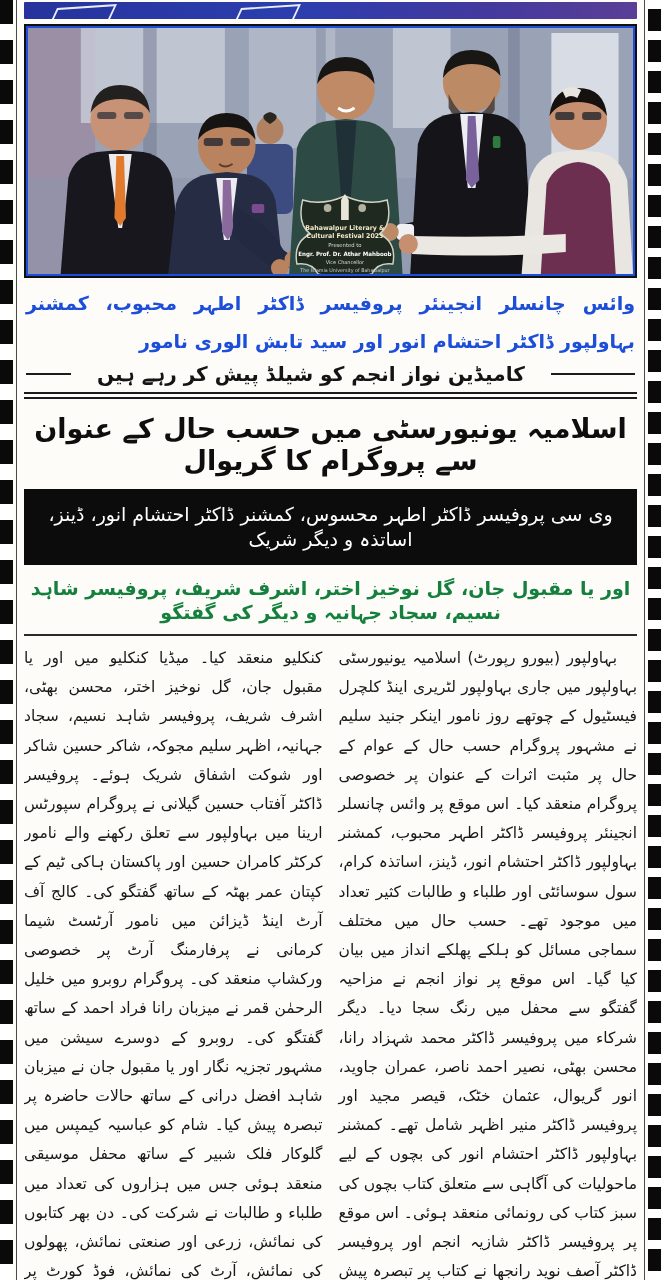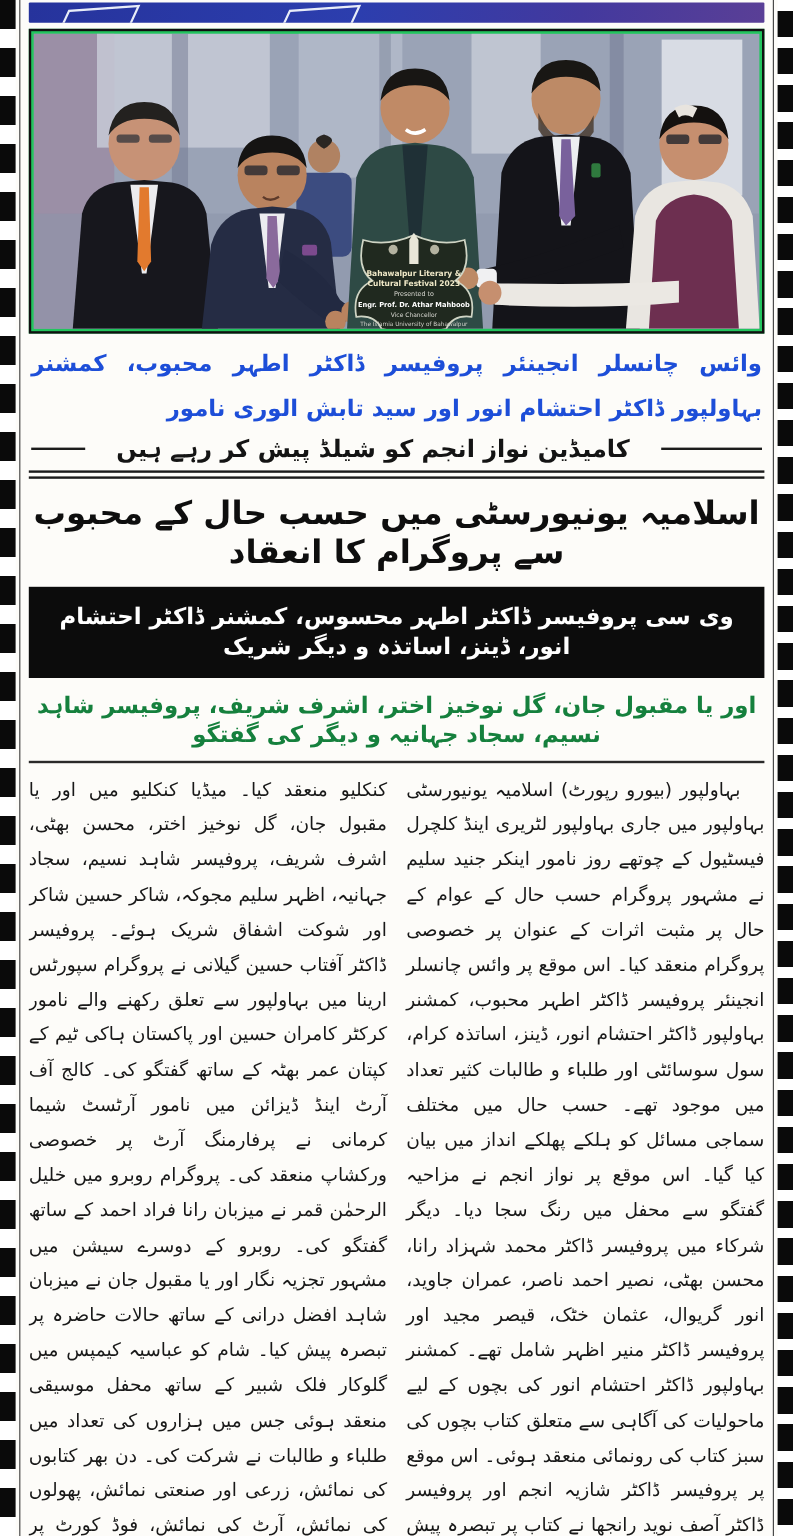--- a/index.html
+++ b/index.html
@@ -20,41 +20,41 @@
 
   
   .masthead { margin-top:2px; height:17px; width:100%;
     background:linear-gradient(100deg,#26339c 0%,#2c3eae 45%,#43399e 75%,#5a3f96 100%);
     position:relative; overflow:hidden; border-radius:1px; }
   .masthead .shape { position:absolute; border:2px solid #e8ecf8; background:transparent;
     width:58px; height:26px; transform:skewX(-28deg) rotate(-4deg); top:4px; }
   .shape.s1 { left:28px; } .shape.s2 { left:212px; }
 
   
-  .photo-frame { margin-top:5px; border:2.5px solid #101010; background:#22c55e; padding:2px; }
+  .photo-frame { margin-top:5px; border:2.5px solid #101010; background:#1d4ed8; padding:2px; }
   .photo { display:block; width:100%; height:246px; }
 
   
   .caption1 { direction:rtl; text-align:justify; font-weight:bold; color:#1d4ed8;
     font-size:19px; line-height:38px; padding:6px 2px 0; }
   .caption2 { direction:rtl; display:flex; align-items:center; gap:26px;
     padding:2px 2px 6px; }
   .caption2 .rule { border-top:2.5px solid #1c1c1c; height:0; }
   .caption2 .rule.long { flex:1.5; } .caption2 .rule.short { flex:0.8; }
   .caption2 .txt { font-weight:bold; font-size:20px; color:#141414; white-space:nowrap; }
 
   .double-rule { height:7px; border-top:2.5px solid #1b1b1b; border-bottom:2px solid #1b1b1b; }
 
   
   .headline { direction:rtl; text-align:center; font-weight:bold; color:#0e0e0e;
     font-size:27px; line-height:32px; padding:14px 2px 12px; letter-spacing:-0.5px; }
 
   
   .subhead-box { background:#0c0c0c; color:#ffffff; direction:rtl; text-align:center;
-    font-weight:bold; font-size:19px; line-height:25px; padding:13px 8px; }
+    font-weight:normal; font-size:19px; line-height:25px; padding:13px 8px; }
   .subhead-plain { direction:rtl; text-align:center; font-weight:bold; color:#15803d;
     font-size:19px; line-height:24px; padding:11px 4px 10px; }
   .thin-rule { border-top:2px solid #2a2a2a; }
 
   
   .columns { direction:rtl; display:flex; gap:16px; padding-top:8px; height:706px;
     overflow:hidden; }
   .col { flex:1; text-align:justify; color:#181818; font-size:15.5px; line-height:29.2px; }
   .col.first p { text-indent:20px; }
 </style>
@@ -170,21 +170,21 @@
     <div class="caption1" dir="rtl">وائس چانسلر انجینئر پروفیسر ڈاکٹر اطہر محبوب، کمشنر بہاولپور ڈاکٹر احتشام انور اور سید تابش الوری نامور</div>
 
     <div class="caption2">
       <span class="rule long"></span>
       <span class="txt" dir="rtl">کامیڈین نواز انجم کو شیلڈ پیش کر رہے ہیں</span>
       <span class="rule short"></span>
     </div>
 
     <div class="double-rule"></div>
 
-    <h1 class="headline" dir="rtl">اسلامیہ یونیورسٹی میں حسب حال کے محبوب سے پروگرام کا انعقاد</h1>
+    <h1 class="headline" dir="rtl">اسلامیہ یونیورسٹی میں حسب حال کے عنوان سے پروگرام کا گریوال</h1>
 
     <div class="subhead-box" dir="rtl">وی سی پروفیسر ڈاکٹر اطہر محسوس، کمشنر ڈاکٹر احتشام انور، ڈینز، اساتذہ و دیگر شریک</div>
 
     <div class="subhead-plain" dir="rtl">اور یا مقبول جان، گل نوخیز اختر، اشرف شریف، پروفیسر شاہد نسیم، سجاد جہانیہ و دیگر کی گفتگو</div>
 
     <div class="thin-rule"></div>
 
     <div class="columns">
       <div class="col first">
         <p>بہاولپور (بیورو رپورٹ) اسلامیہ یونیورسٹی بہاولپور میں جاری بہاولپور لٹریری اینڈ کلچرل فیسٹیول کے چوتھے روز نامور اینکر جنید سلیم نے مشہور پروگرام حسب حال کے عوام کے حال پر مثبت اثرات کے عنوان پر خصوصی پروگرام منعقد کیا۔ اس موقع پر وائس چانسلر انجینئر پروفیسر ڈاکٹر اطہر محبوب، کمشنر بہاولپور ڈاکٹر احتشام انور، ڈینز، اساتذہ کرام، سول سوسائٹی اور طلباء و طالبات کثیر تعداد میں موجود تھے۔ حسب حال میں مختلف سماجی مسائل کو ہلکے پھلکے انداز میں بیان کیا گیا۔ اس موقع پر نواز انجم نے مزاحیہ گفتگو سے محفل میں رنگ سجا دیا۔ دیگر شرکاء میں پروفیسر ڈاکٹر محمد شہزاد رانا، محسن بھٹی، نصیر احمد ناصر، عمران جاوید، انور گریوال، عثمان خٹک، قیصر مجید اور پروفیسر ڈاکٹر منیر اظہر شامل تھے۔ کمشنر بہاولپور ڈاکٹر احتشام انور کی بچوں کے لیے ماحولیات کی آگاہی سے متعلق کتاب بچوں کی سبز کتاب کی رونمائی منعقد ہوئی۔ اس موقع پر پروفیسر ڈاکٹر شازیہ انجم اور پروفیسر ڈاکٹر آصف نوید رانجھا نے کتاب پر تبصرہ پیش کیا۔ بول کے لب آزاد ہیں تیرے کے عنوان پر اسسٹنٹ پروفیسر ڈاکٹر جام سجاد حسین نے میڈیا</p>

